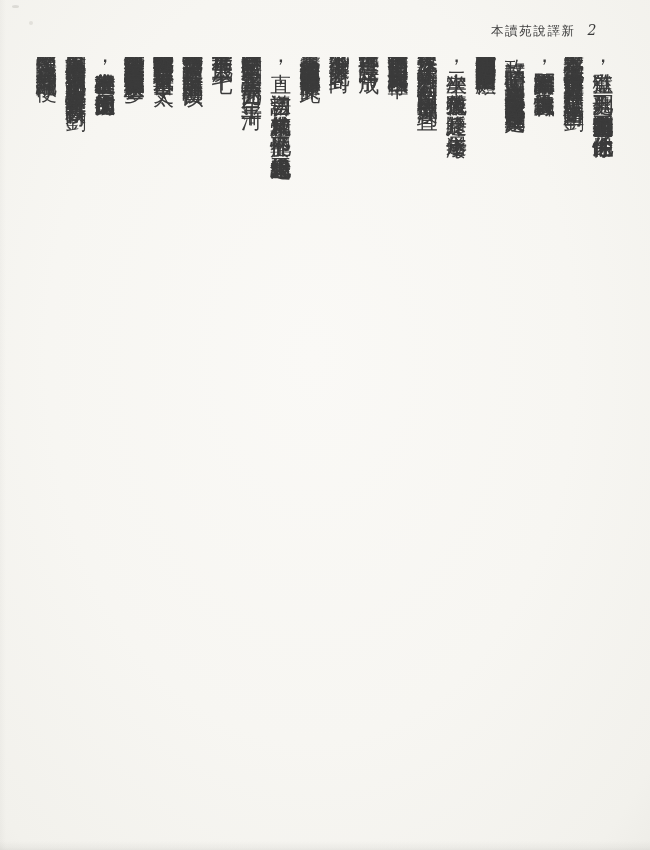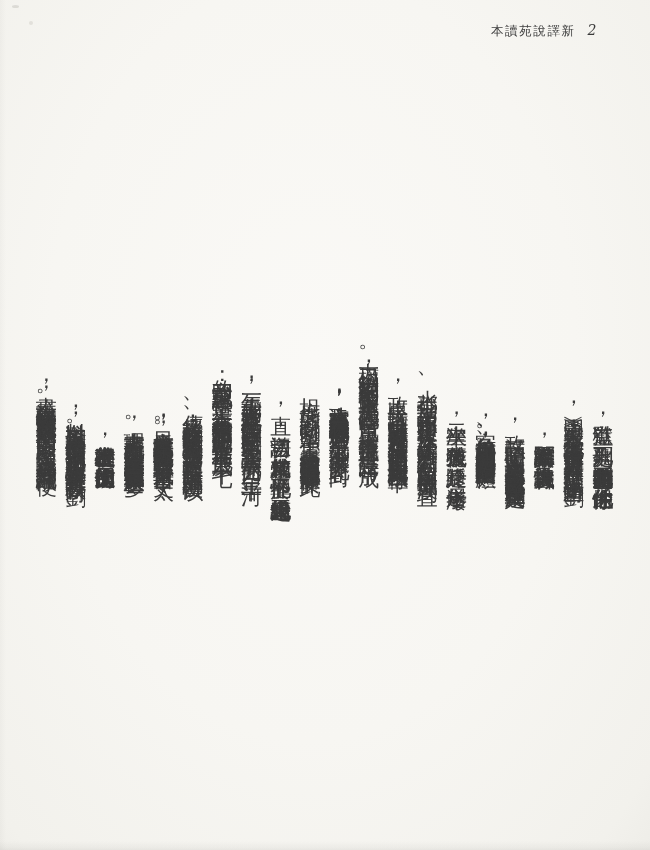--- a/index.html
+++ b/index.html
@@ -8,21 +8,20 @@
     background: #e9e8e5;
   }
   .page {
     position: relative;
     width: 650px;
     height: 850px;
     overflow: hidden;
     background:
       radial-gradient(ellipse at 48% 42%, #faf9f6 0%, #f7f6f2 55%, #f2f1ec 92%, #eeede8 100%);
     font-family: "DejaVu Serif", "Liberation Serif", serif;
-    text-align: center;
   }
   
   .running-head {
     position: absolute;
     top: 22px;
     left: 491px;
     display: flex;
     align-items: baseline;
     color: #3e3e3e;
   }

